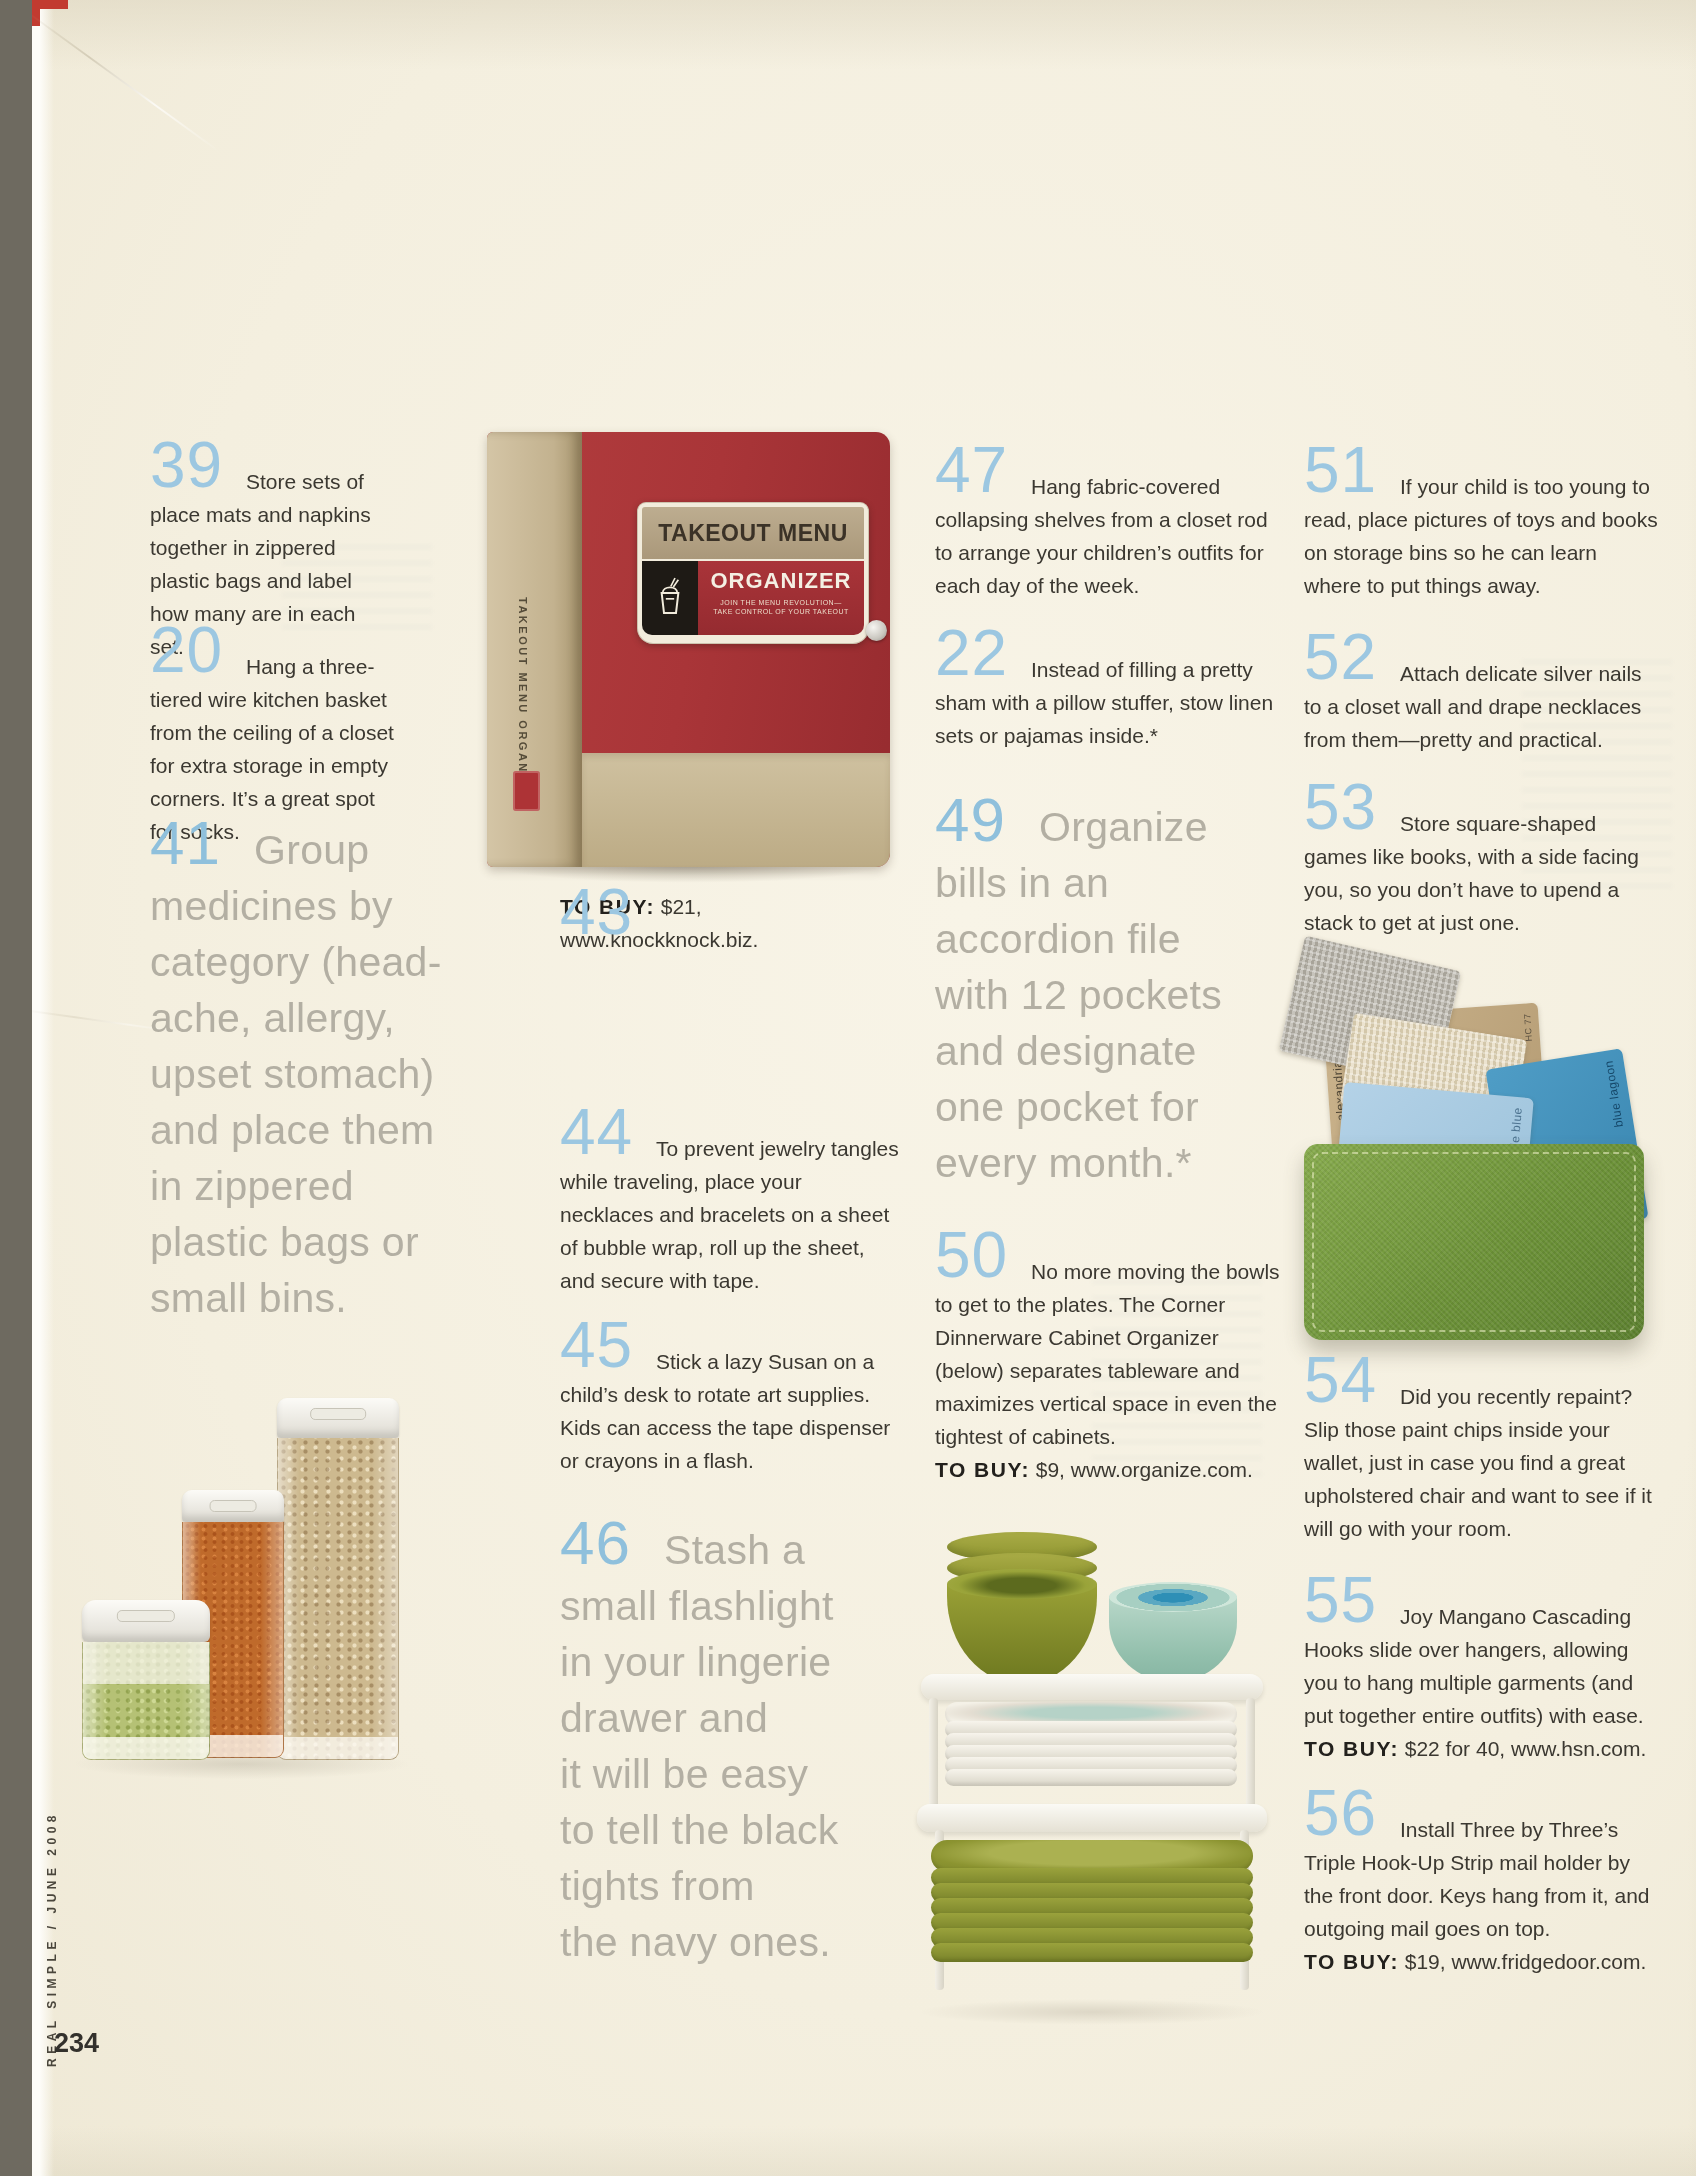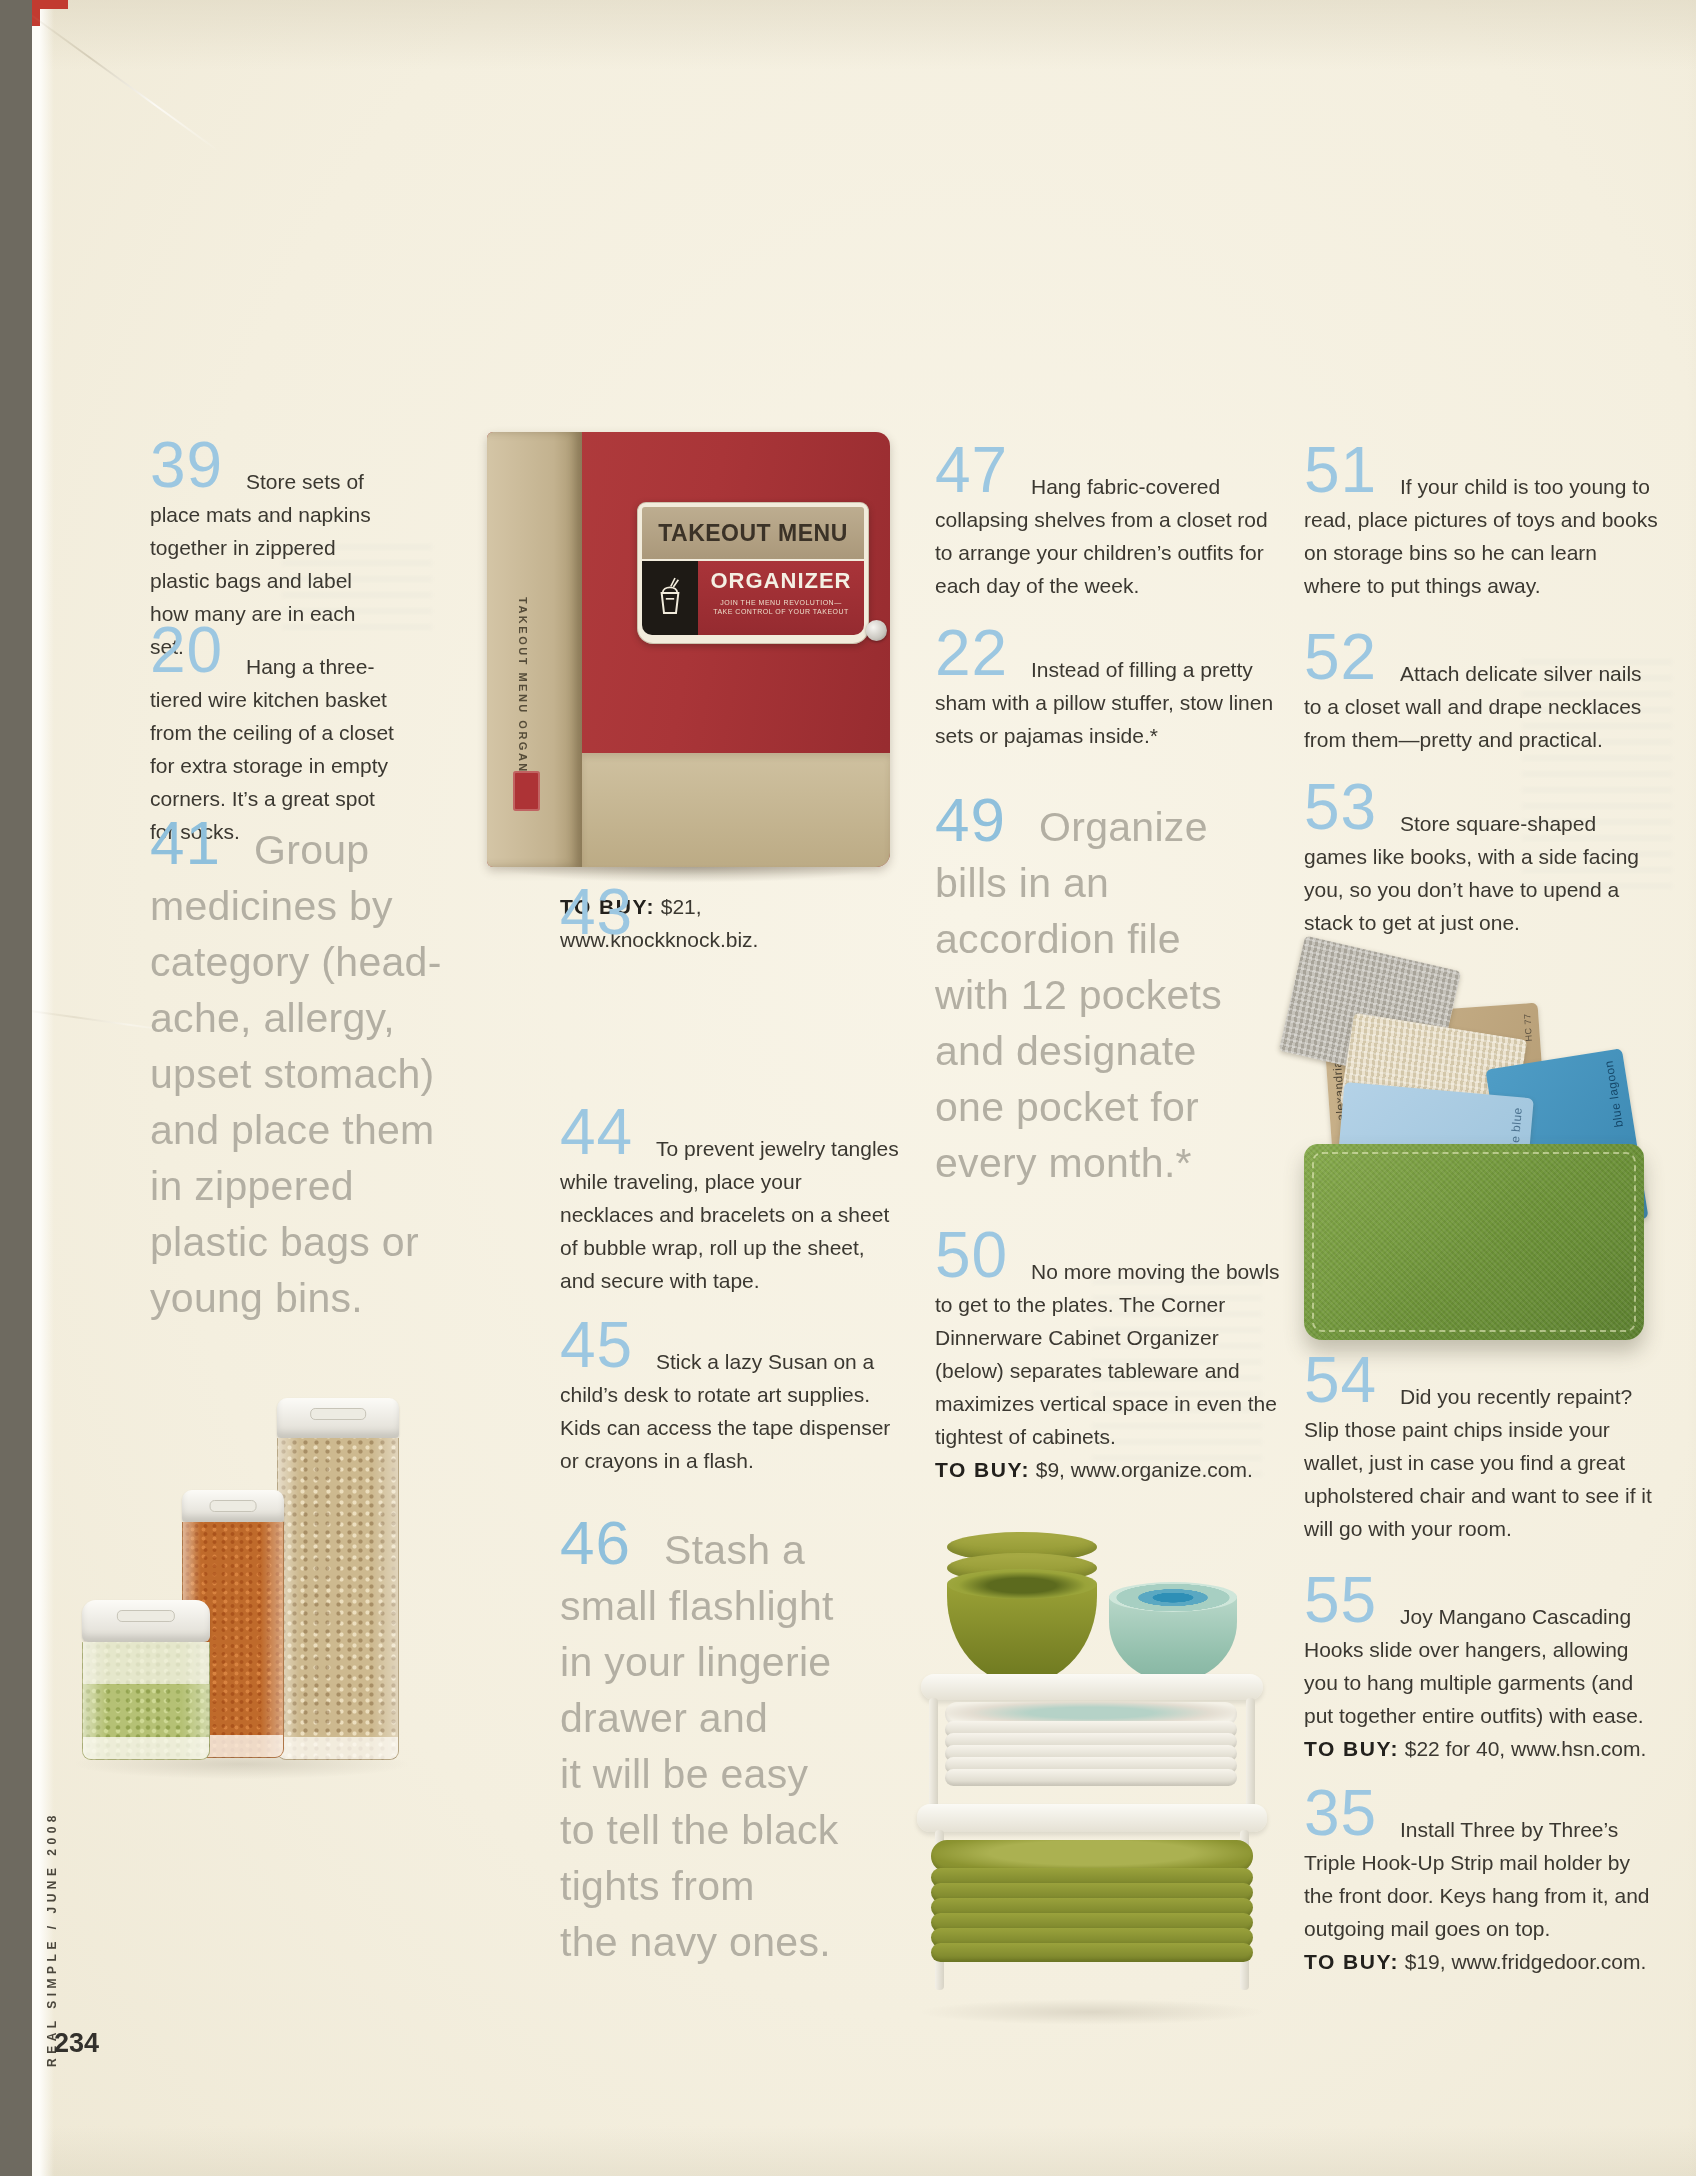--- a/index.html
+++ b/index.html
@@ -168,21 +168,21 @@
   <div class="tip tip-large" style="left:118px;top:818px;width:310px;">
     <span class="num">41</span>
     <span class="txt">Group
 medicines by
 category (head-
 ache, allergy,
 upset stomach)
 and place them
 in zippered
 plastic bags or
-young bins.</span>
+small bins.</span>
   </div>
 
   <div class="oxo">
     <div class="oxo-shadow"></div>
     <div class="cont" style="left:195px;top:8px;width:122px;height:362px;z-index:1;">
       <div class="lid" style="height:40px;"></div>
       <div class="jar fill-cereal" style="top:40px;"></div>
     </div>
     <div class="cont" style="left:100px;top:100px;width:102px;height:268px;z-index:2;">
       <div class="lid" style="height:32px;"></div>
@@ -348,21 +348,21 @@
   <div class="tip" style="left:1272px;top:1358px;width:355px;">
     <span class="num">54</span>
     <span class="txt">Did you recently repaint? Slip those paint chips inside your wallet, just in case you find a great upholstered chair and want to see if it will go with your room.</span>
   </div>
   <div class="tip" style="left:1272px;top:1578px;width:355px;">
     <span class="num">55</span>
     <span class="txt">Joy Mangano Cascading Hooks slide over hangers, allowing you to hang multiple garments (and put together entire outfits) with ease.</span>
     <div class="tobuy"><b>TO BUY:</b> <span>$22 for 40, www.hsn.com.</span></div>
   </div>
   <div class="tip" style="left:1272px;top:1791px;width:355px;">
-    <span class="num">35</span>
+    <span class="num">56</span>
     <span class="txt">Install Three by Three’s Triple Hook-Up Strip mail holder by the front door. Keys hang from it, and outgoing mail goes on top.</span>
     <div class="tobuy"><b>TO BUY:</b> <span>$19, www.fridgedoor.com.</span></div>
   </div>
 
   <div class="edition">REAL SIMPLE / JUNE 2008</div>
   <div class="pagenum">234</div>
 
 </div>
 
 </body></html>

